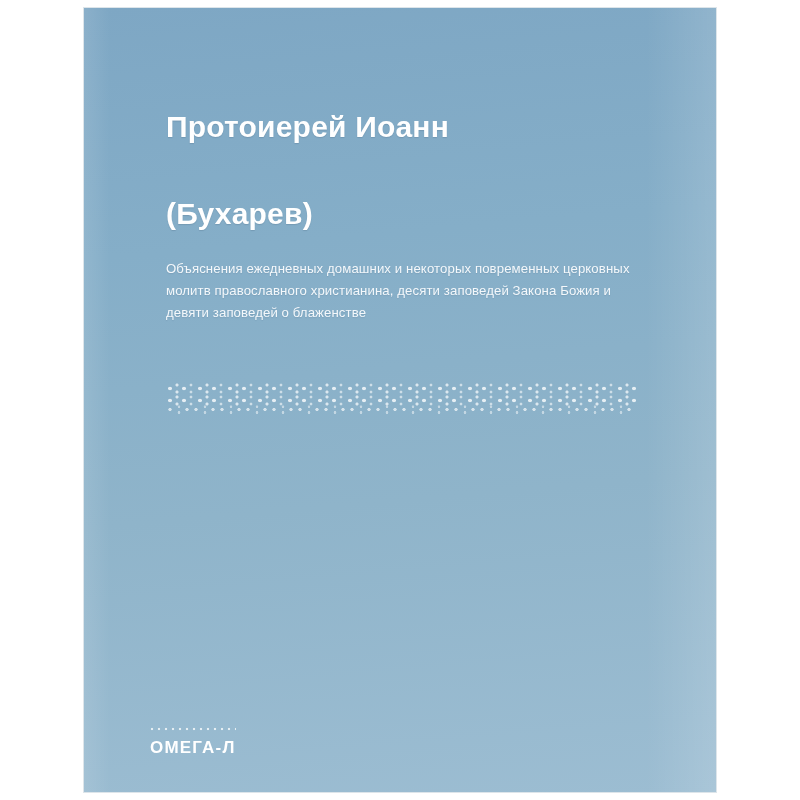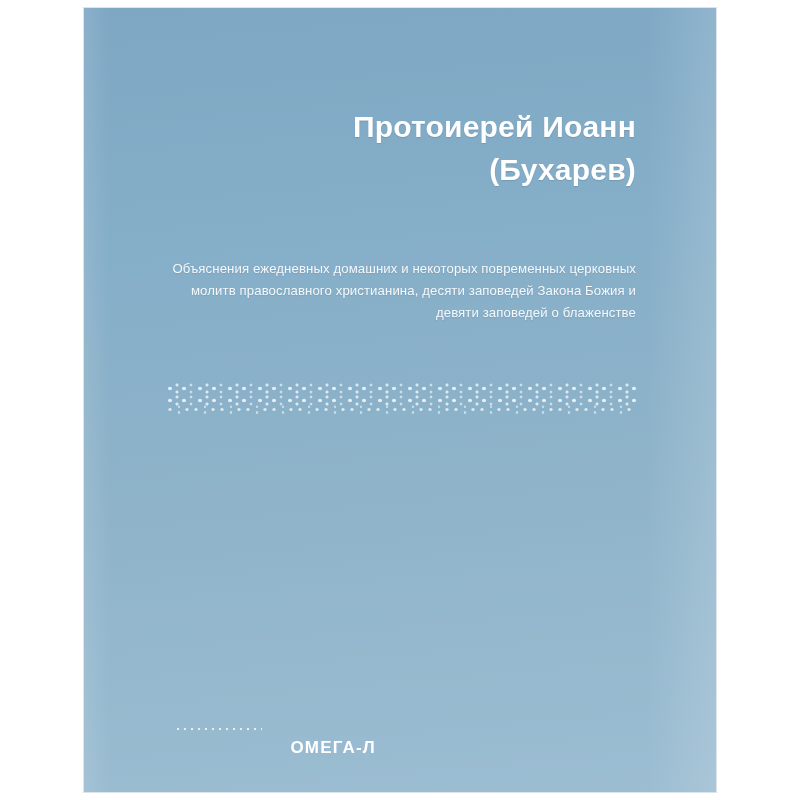--- a/index.html
+++ b/index.html
@@ -22,21 +22,20 @@
   
   .cover {
     position: absolute;
     left: 84px;
     top: 8px;
     width: 632px;
     height: 784px;
     background: linear-gradient(175deg, #7ea7c4 0%, #85aec8 30%, #8fb4ca 62%, #9cbdd2 100%);
     box-shadow: 0 0 0 1px rgba(120,150,170,0.25);
     overflow: hidden;
-    text-align: right;
   }
   
   .cover::after {
     content: "";
     position: absolute;
     right: 0;
     top: 0;
     width: 70px;
     height: 100%;
     background: linear-gradient(to right, rgba(255,255,255,0) 0%, rgba(255,255,255,0.14) 100%);
@@ -60,20 +59,21 @@
     width: 470px;
     color: #ffffff;
     font-size: 30px;
     line-height: 1.42;
     font-weight: bold;
     letter-spacing: 0.2px;
     text-shadow: 0 1px 1px rgba(70,100,125,0.25);
   }
   .author .line2 {
     display: block;
+    margin-top: 44px;
   }
 
   .subtitle {
     position: absolute;
     left: 82px;
     top: 250px;
     width: 470px;
     color: #f4f8fb;
     font-size: 13.2px;
     line-height: 1.66;
@@ -112,21 +112,21 @@
     background-image:
       radial-gradient(circle at 4px 4.5px, rgba(255,255,255,0.8) 1.4px, rgba(255,255,255,0) 1.9px),
       radial-gradient(circle at 13px 1.8px, rgba(255,255,255,0.6) 1.1px, rgba(255,255,255,0) 1.6px),
       radial-gradient(circle at 13px 7.5px, rgba(255,255,255,0.6) 1.1px, rgba(255,255,255,0) 1.6px),
       radial-gradient(circle at 21px 4.5px, rgba(255,255,255,0.8) 1.4px, rgba(255,255,255,0) 1.9px);
   }
 
   
   .publisher {
     position: absolute;
-    left: 92px;
+    left: 66px;
     top: 718px;
     width: 200px;
   }
   .publisher .dots {
     height: 6px;
     width: 86px;
     margin-bottom: 6px;
     background-repeat: repeat-x;
     background-size: 7px 6px;
     background-image: radial-gradient(circle at 2px 3px, rgba(255,255,255,0.75) 1.1px, rgba(255,255,255,0) 1.6px);

